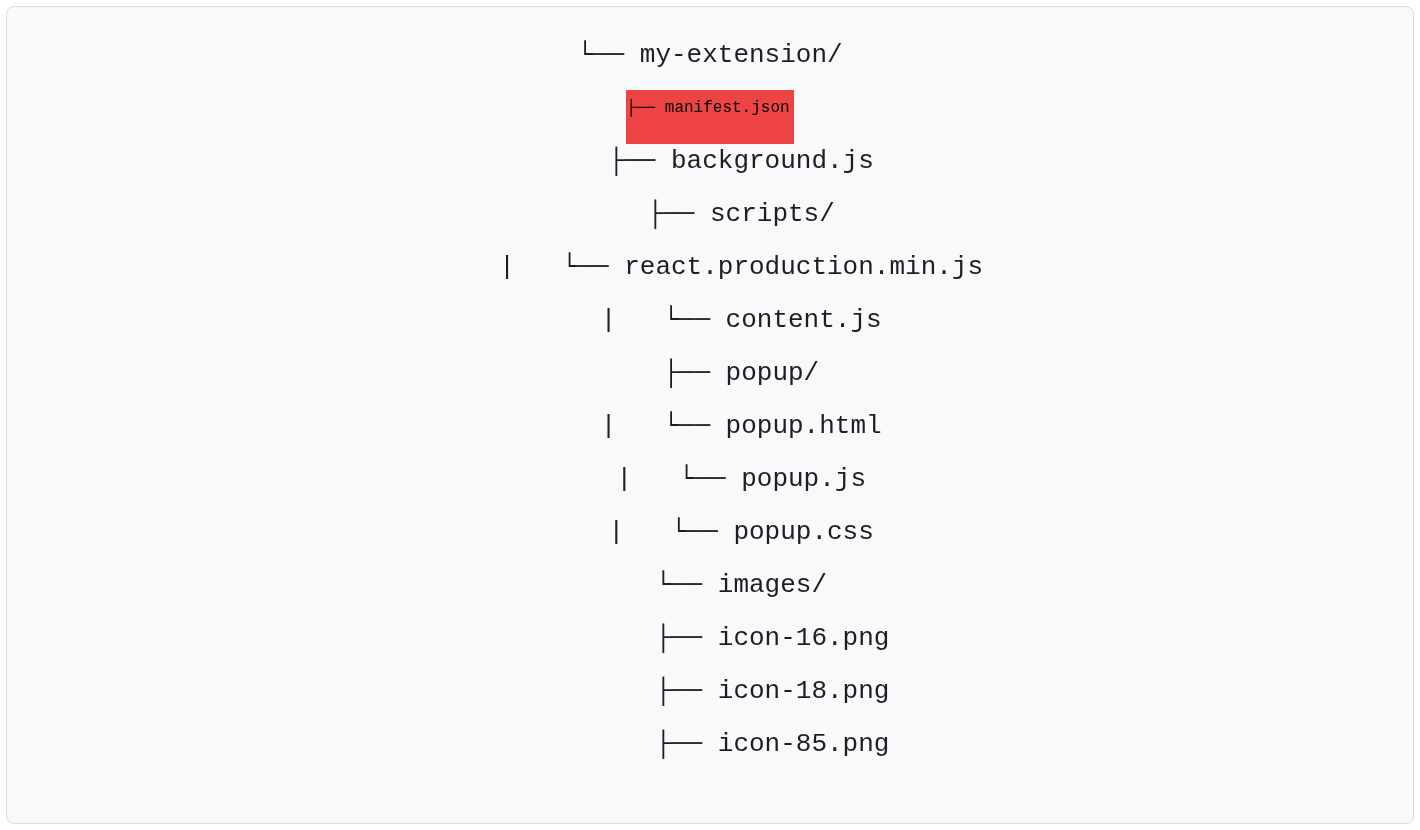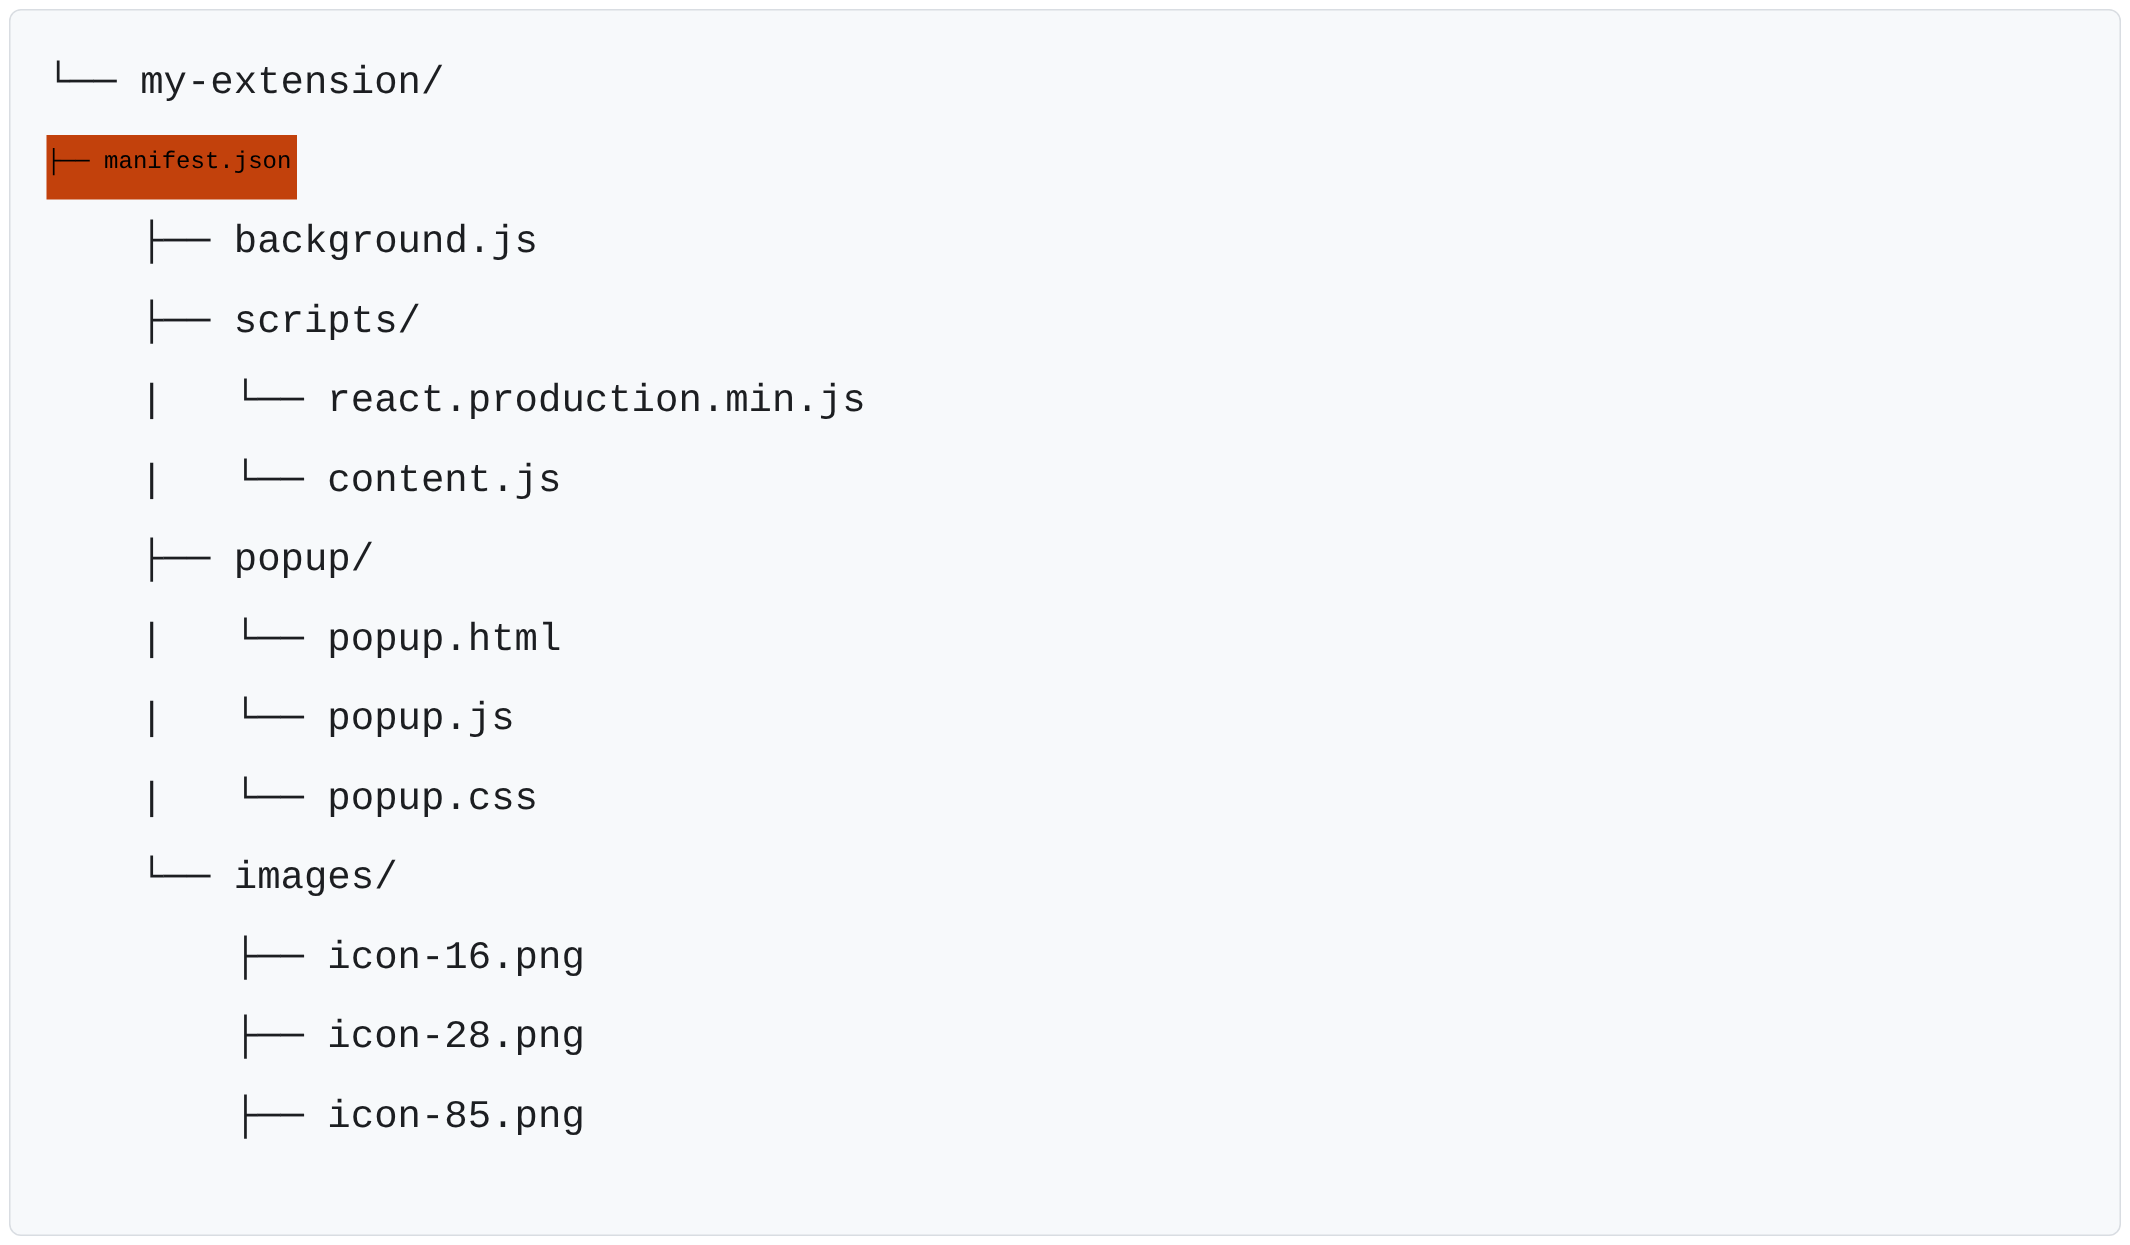--- a/index.html
+++ b/index.html
@@ -16,33 +16,34 @@
     }
     .tree-container {
       background: #f7f9fb;
       border: 1px solid #d9dde2;
       border-radius: 8px;
       margin: 6px;
       padding: 22px 24px;
       width: 1408px;
       height: 818px;
       position: relative;
+      text-align: center;
     }
     .tree-line {
       font-size: 26px;
       line-height: 53px;
       color: #1c1e21;
       white-space: pre;
       display: block;
       height: 53px;
     }
     .highlight {
-      background: #c2410c;
+      background: #ef4444;
       display: inline-block;
-      padding: 0 4px 7px 0;
+      padding: 0 4px 18px 0;
       line-height: 36px;
       margin-top: 8px;
       margin-bottom: 9px;
     }
     .highlight-wrapper {
       display: block;
       height: 53px;
     }
   </style>
 </head>
@@ -54,15 +55,15 @@
   <span class="tree-line"><span>    ├── </span><span>background.js</span></span>
   <span class="tree-line"><span>    ├── </span><span>scripts/</span></span>
   <span class="tree-line"><span>    |   └── </span><span>react.production.min.js</span></span>
   <span class="tree-line"><span>    |   └── </span><span>content.js</span></span>
   <span class="tree-line"><span>    ├── </span><span>popup/</span></span>
   <span class="tree-line"><span>    |   └── </span><span>popup.html</span></span>
   <span class="tree-line"><span>    |   └── </span><span>popup.js</span></span>
   <span class="tree-line"><span>    |   └── </span><span>popup.css</span></span>
   <span class="tree-line"><span>    └── </span><span>images/</span></span>
   <span class="tree-line"><span>        ├── </span><span>icon-16.png</span></span>
-  <span class="tree-line"><span>        ├── </span><span>icon-28.png</span></span>
+  <span class="tree-line"><span>        ├── </span><span>icon-18.png</span></span>
   <span class="tree-line"><span>        ├── </span><span>icon-85.png</span></span>
 </div>
 
 </body></html>

